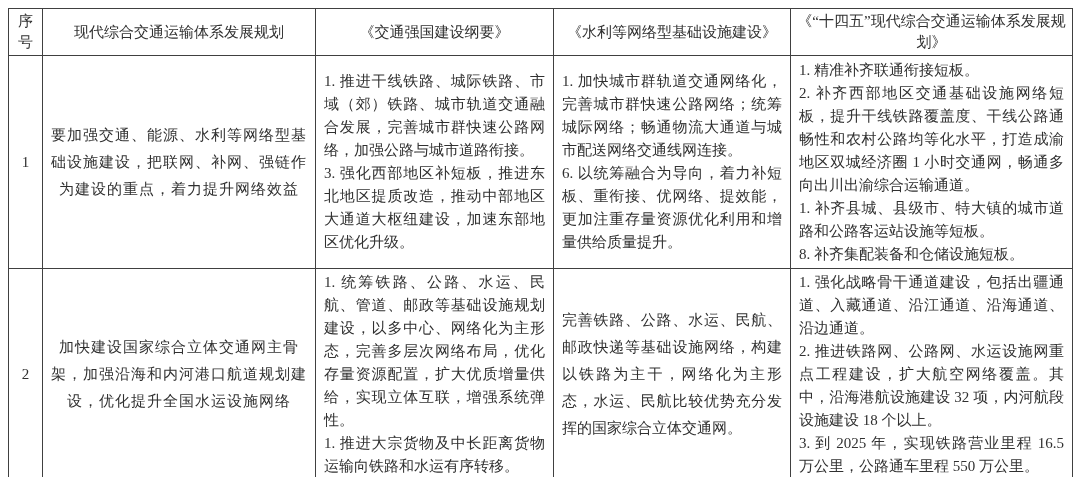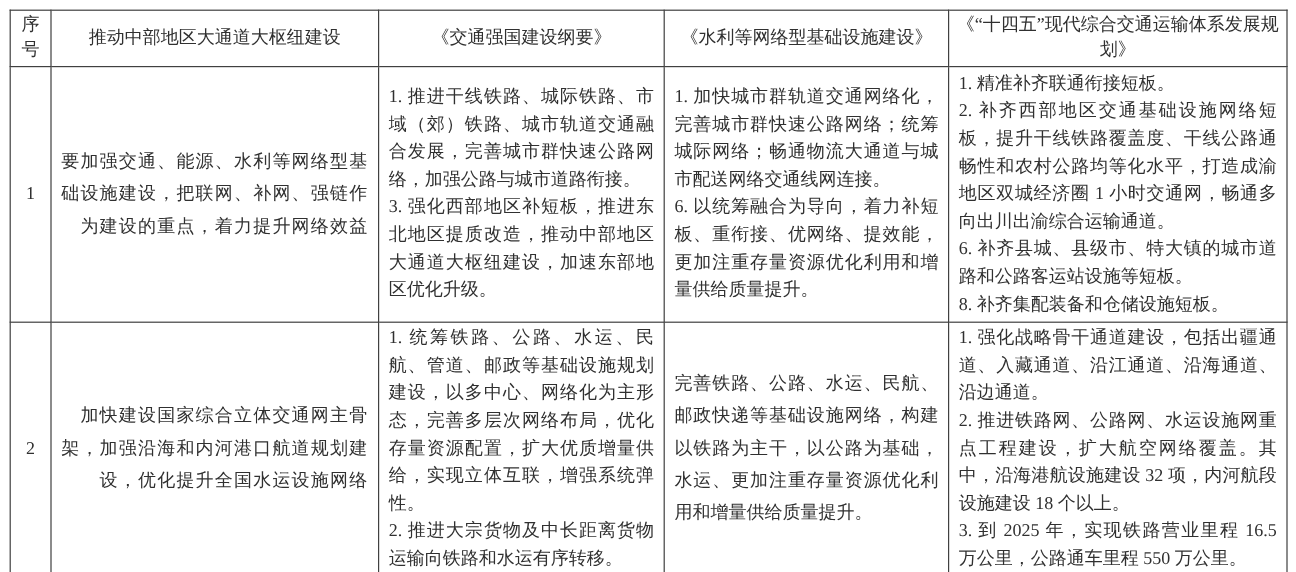--- a/index.html
+++ b/index.html
@@ -34,21 +34,21 @@
     height: 45px;
     line-height: 21px;
     padding: 2px 6px;
   }
   .row-1 { height: 213px; }
   .row-2 { height: 206px; }
   .cell-no {
     text-align: center;
   }
   .cell-spirit {
-    text-align: right;
+    text-align: center;
     line-height: 27px;
     padding: 2px 13px;
     letter-spacing: 1px;
   }
   .cell-list {
     text-align: justify;
     line-height: 23px;
     padding: 2px 9px;
   }
   .cell-list p {
@@ -67,54 +67,54 @@
   <colgroup>
     <col style="width:34px">
     <col style="width:273px">
     <col style="width:238px">
     <col style="width:237px">
     <col style="width:282px">
   </colgroup>
   <thead>
     <tr>
       <th>序号</th>
-      <th>推动中部地区大通道大枢纽建设</th>
+      <th>现代综合交通运输体系发展规划</th>
       <th>《交通强国建设纲要》</th>
       <th>《水利等网络型基础设施建设》</th>
       <th>《“十四五”现代综合交通运输体系发展规划》</th>
     </tr>
   </thead>
   <tbody>
     <tr class="row-1">
       <td class="cell-no">1</td>
       <td class="cell-spirit">要加强交通、能源、水利等网络型基础设施建设，把联网、补网、强链作为建设的重点，着力提升网络效益</td>
       <td class="cell-list">
         <p>1. 推进干线铁路、城际铁路、市域（郊）铁路、城市轨道交通融合发展，完善城市群快速公路网络，加强公路与城市道路衔接。</p>
         <p>3. 强化西部地区补短板，推进东北地区提质改造，推动中部地区大通道大枢纽建设，加速东部地区优化升级。</p>
       </td>
       <td class="cell-list">
         <p>1. 加快城市群轨道交通网络化，完善城市群快速公路网络；统筹城际网络；畅通物流大通道与城市配送网络交通线网连接。</p>
         <p>6. 以统筹融合为导向，着力补短板、重衔接、优网络、提效能，更加注重存量资源优化利用和增量供给质量提升。</p>
       </td>
       <td class="cell-list">
         <p>1. 精准补齐联通衔接短板。</p>
         <p>2. 补齐西部地区交通基础设施网络短板，提升干线铁路覆盖度、干线公路通畅性和农村公路均等化水平，打造成渝地区双城经济圈 1 小时交通网，畅通多向出川出渝综合运输通道。</p>
-        <p>6. 补齐县城、县级市、特大镇的城市道路和公路客运站设施等短板。</p>
+        <p>1. 补齐县城、县级市、特大镇的城市道路和公路客运站设施等短板。</p>
         <p>8. 补齐集配装备和仓储设施短板。</p>
       </td>
     </tr>
     <tr class="row-2">
       <td class="cell-no">2</td>
       <td class="cell-spirit">加快建设国家综合立体交通网主骨架，加强沿海和内河港口航道规划建设，优化提升全国水运设施网络</td>
       <td class="cell-list">
         <p>1. 统筹铁路、公路、水运、民航、管道、邮政等基础设施规划建设，以多中心、网络化为主形态，完善多层次网络布局，优化存量资源配置，扩大优质增量供给，实现立体互联，增强系统弹性。</p>
-        <p>2. 推进大宗货物及中长距离货物运输向铁路和水运有序转移。</p>
+        <p>1. 推进大宗货物及中长距离货物运输向铁路和水运有序转移。</p>
       </td>
       <td class="cell-center-par">
-        <p style="margin:0">完善铁路、公路、水运、民航、邮政快递等基础设施网络，构建以铁路为主干，以公路为基础，水运、更加注重存量资源优化利用和增量供给质量提升。</p>
+        <p style="margin:0">完善铁路、公路、水运、民航、邮政快递等基础设施网络，构建以铁路为主干，网络化为主形态，水运、民航比较优势充分发挥的国家综合立体交通网。</p>
       </td>
       <td class="cell-list">
         <p>1. 强化战略骨干通道建设，包括出疆通道、入藏通道、沿江通道、沿海通道、沿边通道。</p>
         <p>2. 推进铁路网、公路网、水运设施网重点工程建设，扩大航空网络覆盖。其中，沿海港航设施建设 32 项，内河航段设施建设 18 个以上。</p>
         <p>3. 到 2025 年，实现铁路营业里程 16.5 万公里，公路通车里程 550 万公里。</p>
       </td>
     </tr>
   </tbody>
 </table>
 

